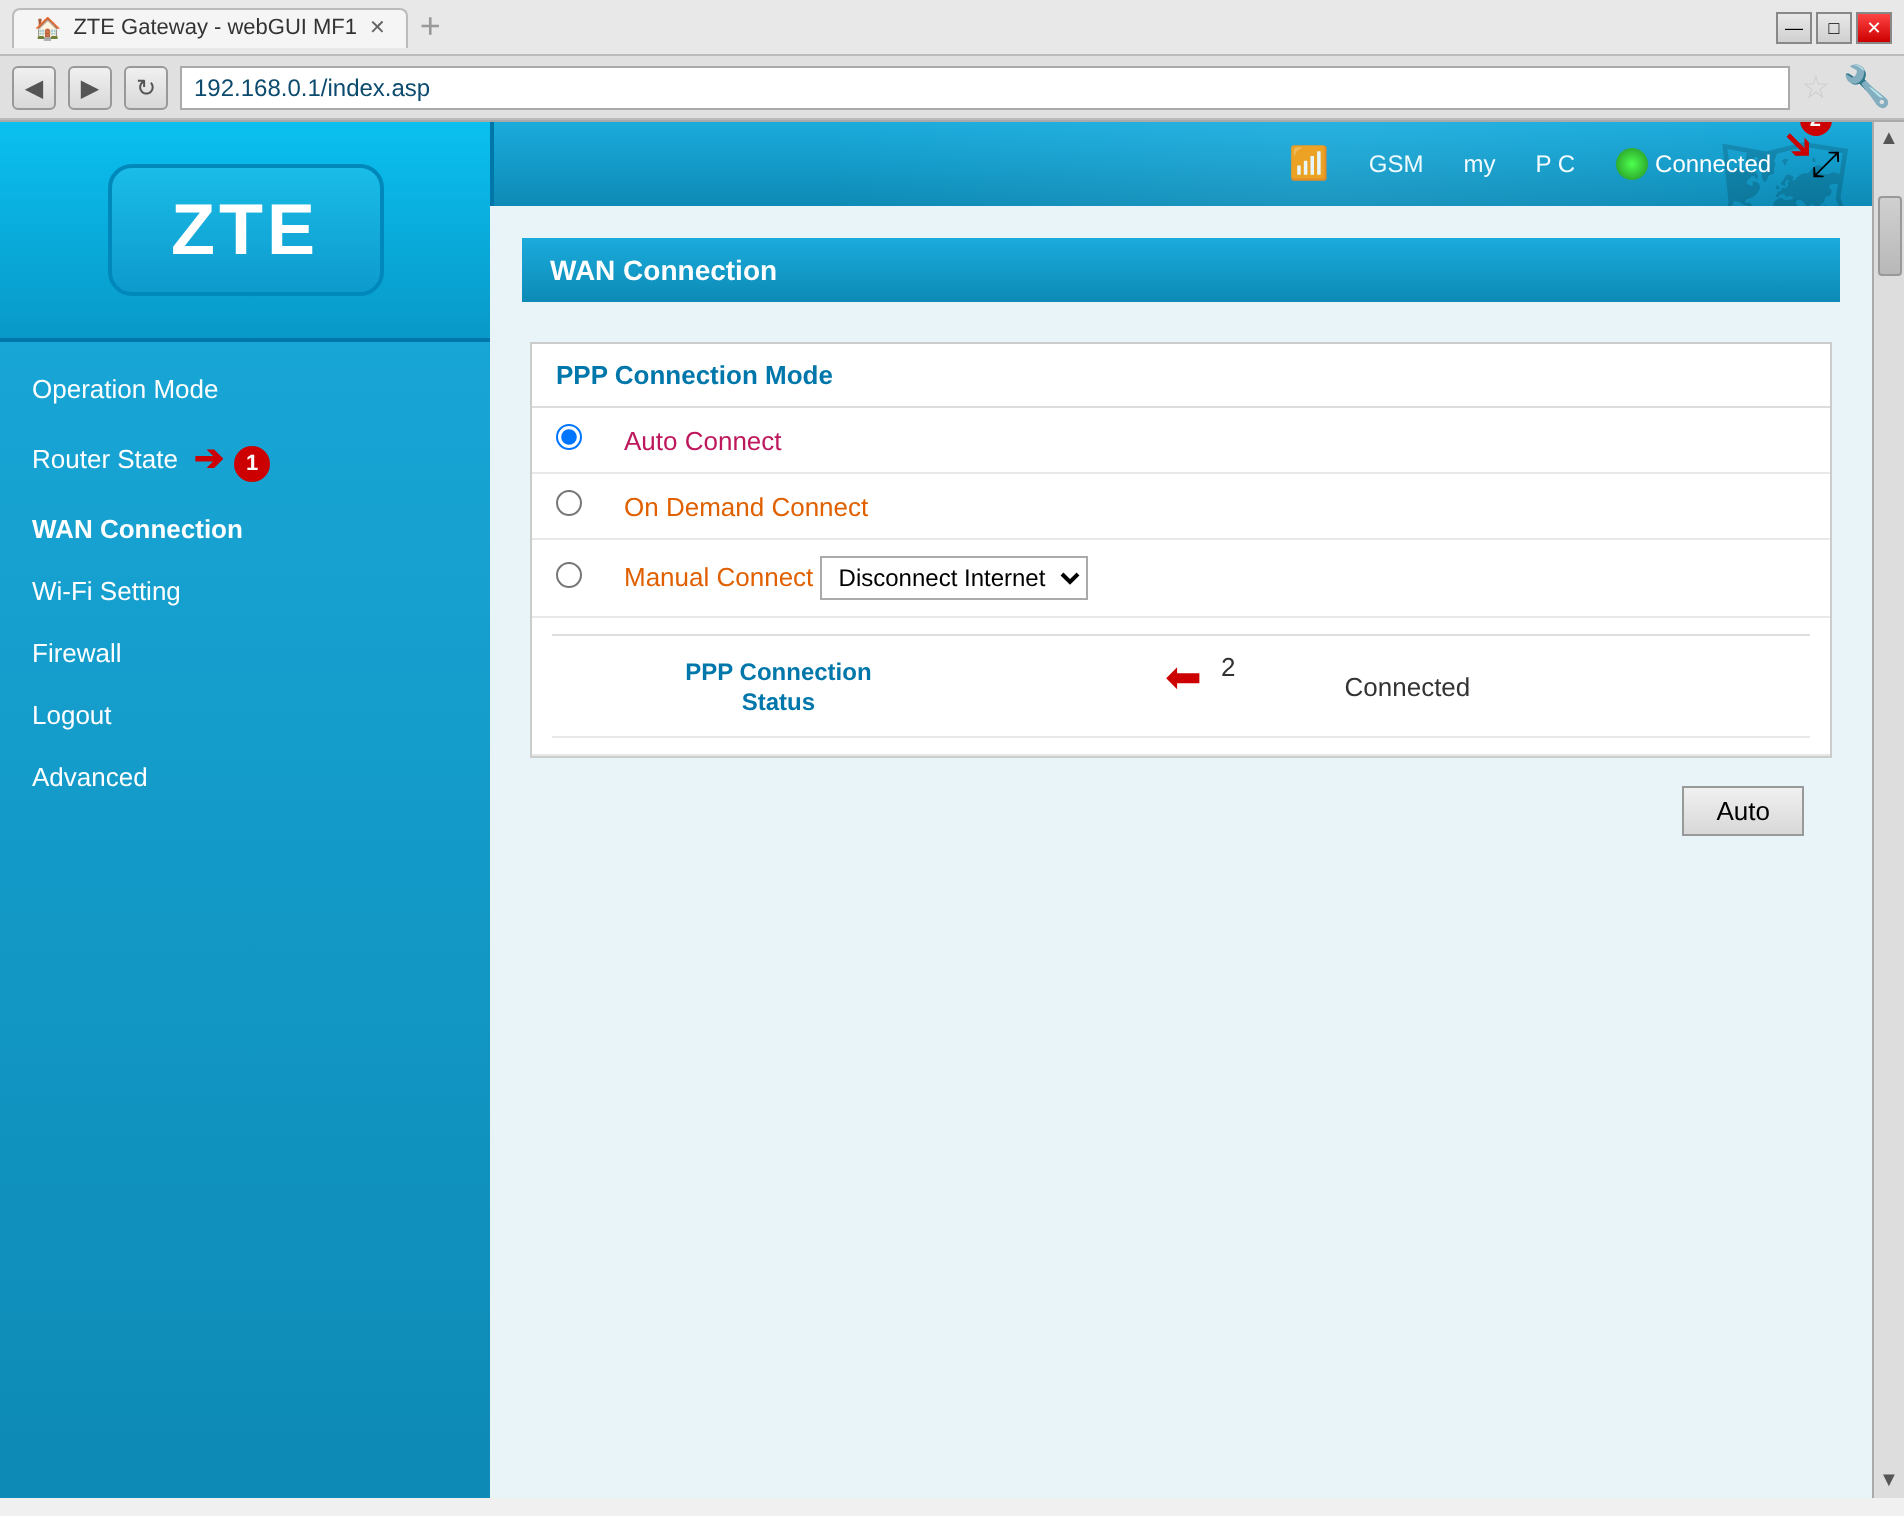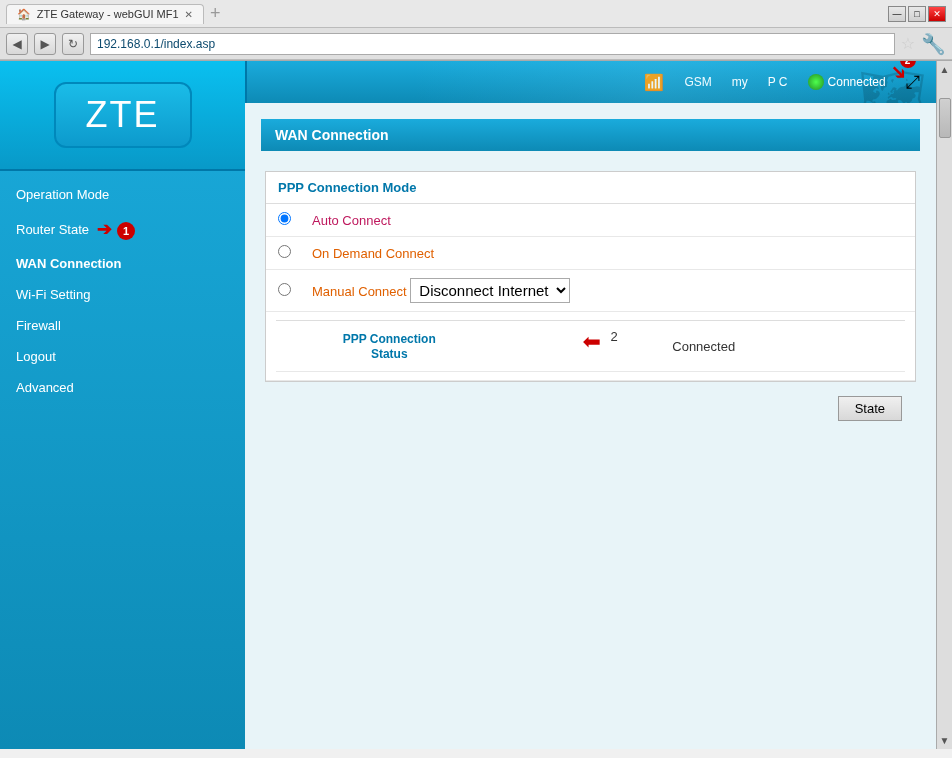--- a/index.html
+++ b/index.html
@@ -20,21 +20,21 @@
     .address-bar { flex: 1; height: 22px; border: 1px solid #aaa; background: white; padding: 0 6px; font-size: 12px; color: #0c4a6e; }
     .star-btn { font-size: 16px; color: #ccc; cursor: pointer; }
 
     
     .app { display: flex; width: 952px; height: 688px;  }
 
     
     .sidebar { width: 245px; background: linear-gradient(to bottom, #1aabdc, #0d8ab5); flex-shrink: 0; }
     .logo-area { background: linear-gradient(to bottom, #0ac0f0, #0899c8); height: 110px; display: flex; align-items: center; justify-content: center; border-bottom: 2px solid #0077a8; }
     .logo-box { background: linear-gradient(to bottom, #1abce8, #0d9acc); border-radius: 12px; padding: 10px 30px; border: 2px solid #0088bb; }
-    .logo-text { color: white; font-size: 36px; font-weight: normal; letter-spacing: 2px; }
+    .logo-text { color: white; font-size: 36px; font-weight: bold; letter-spacing: 2px; }
 
     .nav-menu { padding: 8px 0; }
     .nav-item { padding: 8px 16px; color: white; cursor: pointer; font-size: 13px; font-weight: normal; text-decoration: none; display: block; }
     .nav-item.active { font-weight: bold; }
 
     
     .content { flex: 1; background: #f5f5f5; display: flex; flex-direction: column; }
 
     
     .status-bar { background: linear-gradient(to bottom, #1aabdc, #0d8ab5); height: 42px; display: flex; align-items: center; justify-content: flex-end; padding: 0 16px; gap: 20px; border-left: 2px solid #0077a8; }
@@ -49,21 +49,21 @@
     .form-section-title { padding: 8px 12px; font-size: 13px; font-weight: bold; color: #0077aa; border-bottom: 1px solid #ddd; }
 
     .radio-table { width: 100%; border-collapse: collapse; }
     .radio-table td { padding: 8px 10px; vertical-align: middle; border-bottom: 1px solid #e8e8e8; }
     .radio-table td:first-child { width: 36px; text-align: center; }
     .radio-table .label-cell { font-size: 13px; color: #be185d; }
     .radio-table .orange-text { color: #e06000; font-size: 13px; }
     .status-label { font-weight: bold; color: #0077aa; font-size: 12px; }
     .status-value { color: #333; font-size: 13px; }
 
-    .select-box { padding: 2px 4px; border: 1px solid #aaa; font-size: 15px; background: white; }
+    .select-box { padding: 2px 4px; border: 1px solid #aaa; font-size: 12px; background: white; }
 
     .apply-btn { display: block; margin: 14px 14px 0 auto; padding: 4px 16px; background: linear-gradient(to bottom, #f0f0f0, #d8d8d8); border: 1px solid #999; font-size: 13px; cursor: pointer; }
     .scrollbar { width: 16px; background: #ddd; border-left: 1px solid #aaa; display: flex; flex-direction: column; align-items: center; }
     .scroll-thumb { width: 12px; height: 40px; background: linear-gradient(#d0d0d0, #b8b8b8); border: 1px solid #999; margin-top: 20px; border-radius: 2px; }
     .scroll-arrow { font-size: 10px; color: #555; padding: 3px; }
   </style>
 </head>
 <body>
 
 <div class="browser-chrome">
@@ -206,21 +206,21 @@
                   </tr>
                 </tbody>
                   </table>
               </td>
             </tr>
           </tbody>
         </table>
       </div>
 
       <div style="text-align:right; margin-top:12px; margin-right:4px;">
-        <button class="apply-btn">State</button>
+        <button class="apply-btn">Auto</button>
       </div>
     </div>
   </div>
 
   <div class="scrollbar">
     <span class="scroll-arrow">▲</span>
     <div class="scroll-thumb"></div>
     <span class="scroll-arrow" style="margin-top:auto;">▼</span>
   </div>
 

